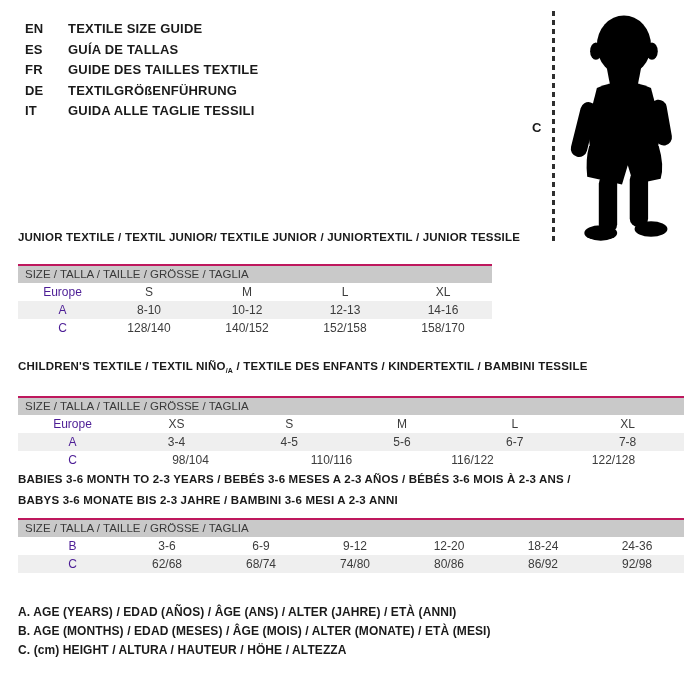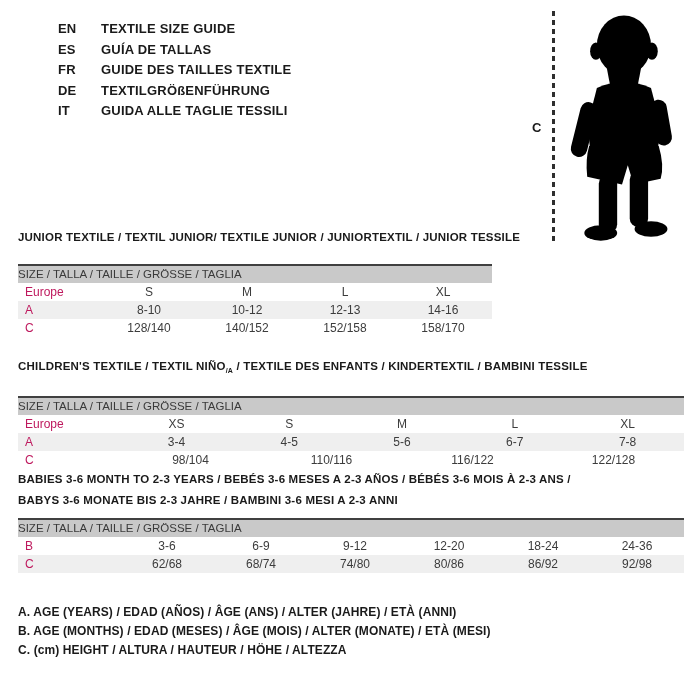--- a/index.html
+++ b/index.html
@@ -1,41 +1,41 @@
 <!DOCTYPE html>
 <html><head>
 <meta charset="utf-8">
 <style>
   html,body{margin:0;padding:0;}
   body{
     width:700px;height:700px;background:#ffffff;position:relative;overflow:hidden;
     font-family:"Liberation Sans","DejaVu Sans",sans-serif;color:#1a1a1a;
   }
   
-  .lang-list{position:absolute;top:19px;left:25px;margin-left:33px;}
+  .lang-list{position:absolute;top:19px;left:25px;}
   .lang-row{display:flex;font-weight:bold;font-size:13px;line-height:20.5px;letter-spacing:.2px;}
   .lang-code{width:43px;flex:0 0 43px;}
   
   .figure{position:absolute;top:8px;left:528px;width:158px;height:242px;}
   .measure-label{position:absolute;left:4px;top:112px;font-weight:bold;font-size:13px;}
   .measure-line{position:absolute;left:24px;top:3px;width:3px;height:233px;
     background-image:repeating-linear-gradient(to bottom,#2e2e2e 0 5px,transparent 5px 9px);}
   .baby-svg{position:absolute;left:36px;top:2px;}
   
   .content{position:absolute;top:230px;left:18px;width:666px;}
   .tbl-title{margin:0;font-size:11.5px;font-weight:bold;letter-spacing:.2px;line-height:14px;}
   .tbl-title sub{font-size:7px;}
   .tbl-title.two-line{line-height:21px;}
   .tbl{margin-top:20px;font-size:12px;color:#3c3c3c;}
-  .tbl-head{background:#c9c9c9;border-top:2px solid #404040;line-height:17px;height:17px;
-    font-size:11.5px;color:#3a3a3a;}
+  .tbl-head{background:#c9c9c9;border-top:2px solid #be185d;line-height:17px;height:17px;
+    padding-left:7px;font-size:11.5px;color:#3a3a3a;}
   .tbl-row{display:flex;line-height:18px;height:18px;}
   .tbl-row.shaded{background:#efefef;}
   .cell{flex:1;text-align:center;}
-  .cell.label{flex:0 0 75px;text-align:left;padding-left:7px;color:#be185d;}
+  .cell.label{flex:0 0 75px;text-align:center;padding-left:7px;color:#4c1d95;}
   .wide .cell.label{flex:0 0 95px;}
   .t1{width:474px;}
   .gap1{margin-top:22px;}
   .gap2{margin-top:0;}
   .tbl-t2{margin-top:18px;}
   .tbl-t3{margin-top:7px;}
   
   .notes{margin-top:30px;}
   .note-line{font-weight:bold;font-size:12px;line-height:19px;letter-spacing:.1px;}
 </style>

